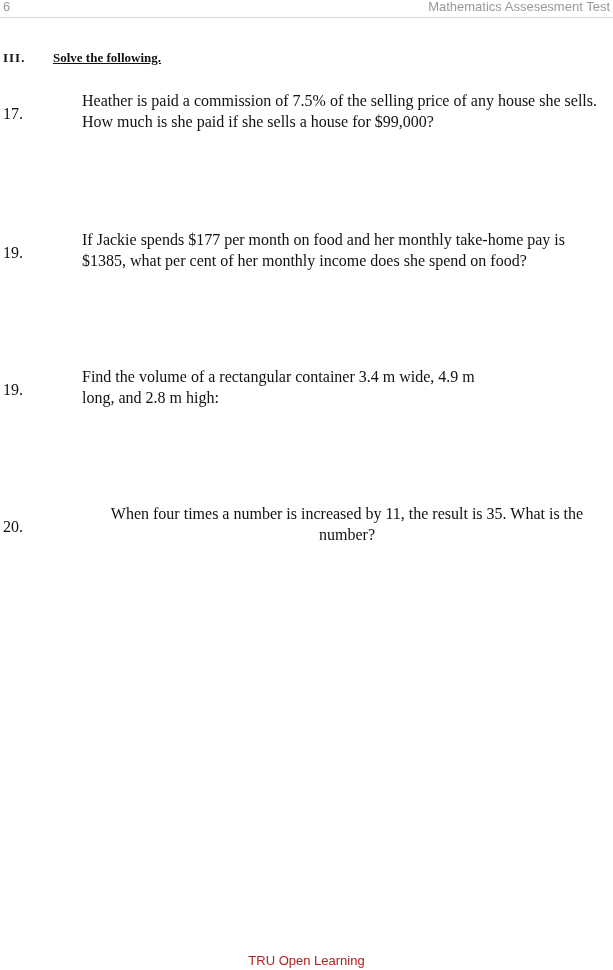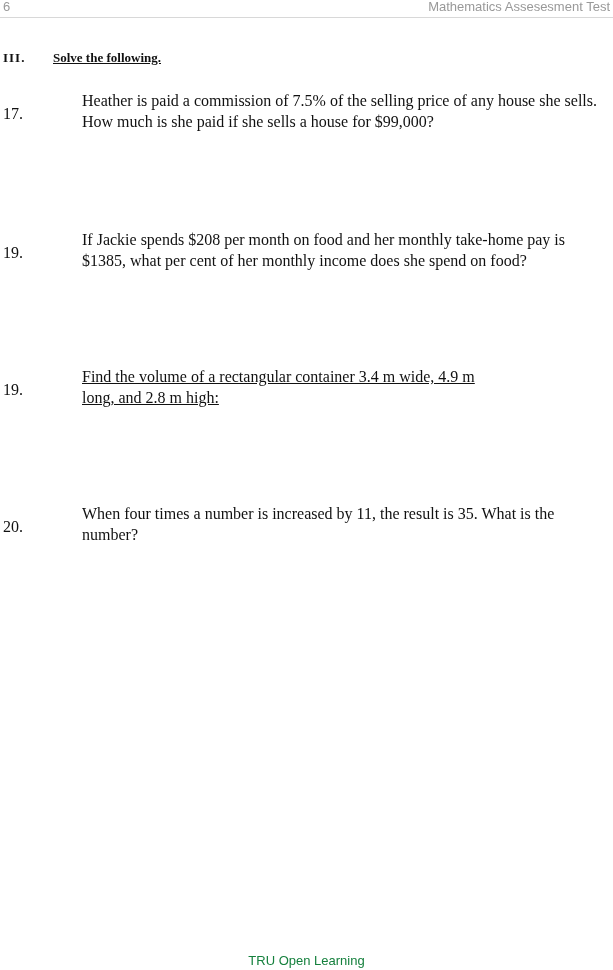--- a/index.html
+++ b/index.html
@@ -6,47 +6,47 @@
     body { width:613px; height:970px; position:relative; overflow:hidden; }
     .header { position:absolute; left:0; top:0; width:613px; height:17px; border-bottom:1px solid #d8d8d8; }
     .page-num { position:absolute; left:3px; top:-1px; font-family:"Liberation Sans", sans-serif; font-size:13px; color:#999; }
     .doc-title { position:absolute; right:3px; top:-1px; font-family:"Liberation Sans", sans-serif; font-size:13px; color:#999; }
     .section { position:absolute; left:3px; top:50px; font-family:"Liberation Serif", serif; font-size:13px; color:#111; }
     .section .num { font-weight:bold; letter-spacing:1px; display:inline-block; width:50px; }
     .section .title { font-weight:bold; text-decoration:underline; }
     .q { position:absolute; left:3px; font-family:"Liberation Serif", serif; font-size:16px; line-height:21px; color:#111; }
     .q .n { position:absolute; left:0; top:13px; }
     .q .t { position:absolute; left:50px; width:555px;margin-left:29px; }
-    .footer { position:absolute; left:0; width:613px; top:953px; text-align:center; font-family:"Liberation Sans", sans-serif; font-size:13px; color:#15803d; }
+    .footer { position:absolute; left:0; width:613px; top:953px; text-align:center; font-family:"Liberation Sans", sans-serif; font-size:13px; color:#b91c1c; }
   </style>
 </head>
 <body>
 
 <div class="header">
   <span class="page-num">6</span>
   <span class="doc-title">Mathematics Assesesment Test</span>
 </div>
 
 <div class="section">
   <span class="num">III.</span><span class="title">Solve the following.</span>
 </div>
 
 <div class="q" style="top:90px;">
   <span class="n">17.</span>
   <span class="t" style="width:520px;">Heather is paid a commission of 7.5% of the selling price of any house she sells. How much is she paid if she sells a house for $99,000?</span>
 </div>
 
 <div class="q" style="top:229px;">
   <span class="n">19.</span>
-  <span class="t" style="width:520px;">If Jackie spends $208 per month on food and her monthly take-home pay is $1385, what per cent of her monthly income does she spend on food?</span>
+  <span class="t" style="width:520px;">If Jackie spends $177 per month on food and her monthly take-home pay is $1385, what per cent of her monthly income does she spend on food?</span>
 </div>
 
 <div class="q" style="top:366px;">
   <span class="n">19.</span>
-  <span class="t" style="width:400px;text-decoration:underline;">Find the volume of a rectangular container 3.4 m wide, 4.9 m long, and 2.8 m high:</span>
+  <span class="t" style="width:400px;">Find the volume of a rectangular container 3.4 m wide, 4.9 m long, and 2.8 m high:</span>
 </div>
 
 <div class="q" style="top:503px;">
   <span class="n">20.</span>
-  <span class="t" style="width:530px;">When four times a number is increased by 11, the result is 35. What is the number?</span>
+  <span class="t" style="width:530px;text-align:center;">When four times a number is increased by 11, the result is 35. What is the number?</span>
 </div>
 
 <div class="footer">TRU Open Learning</div>
 
 </body></html>

